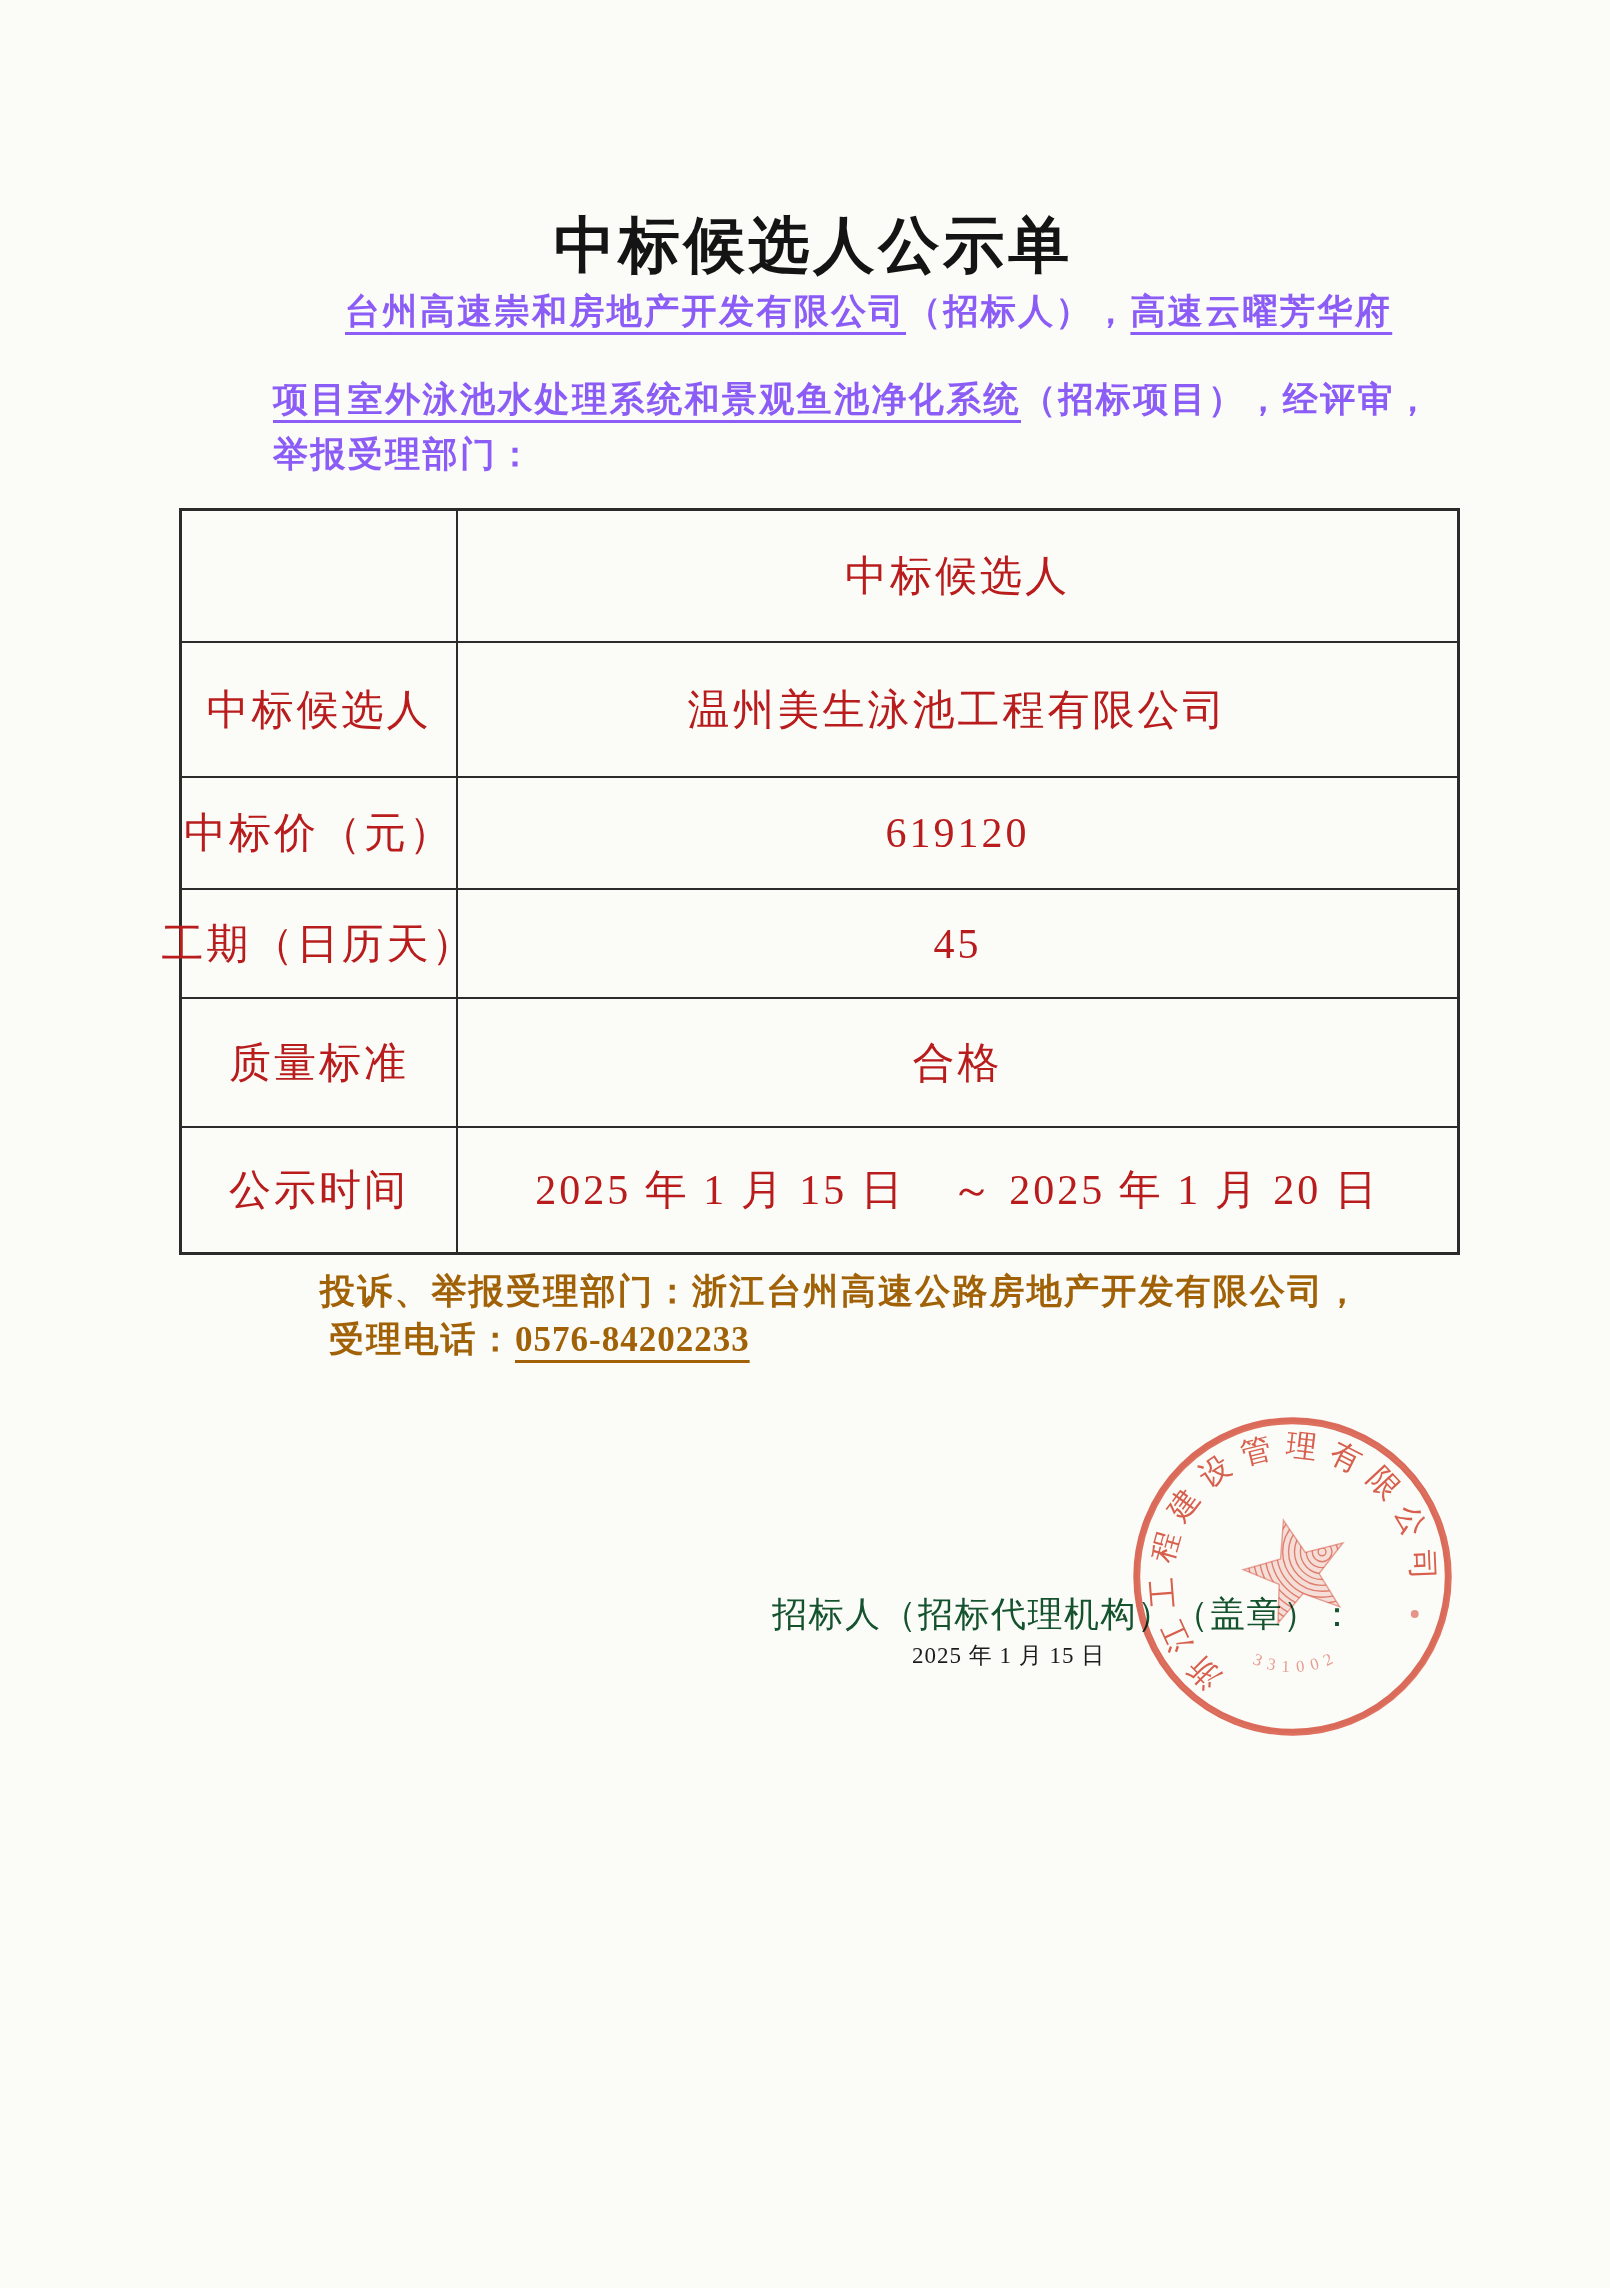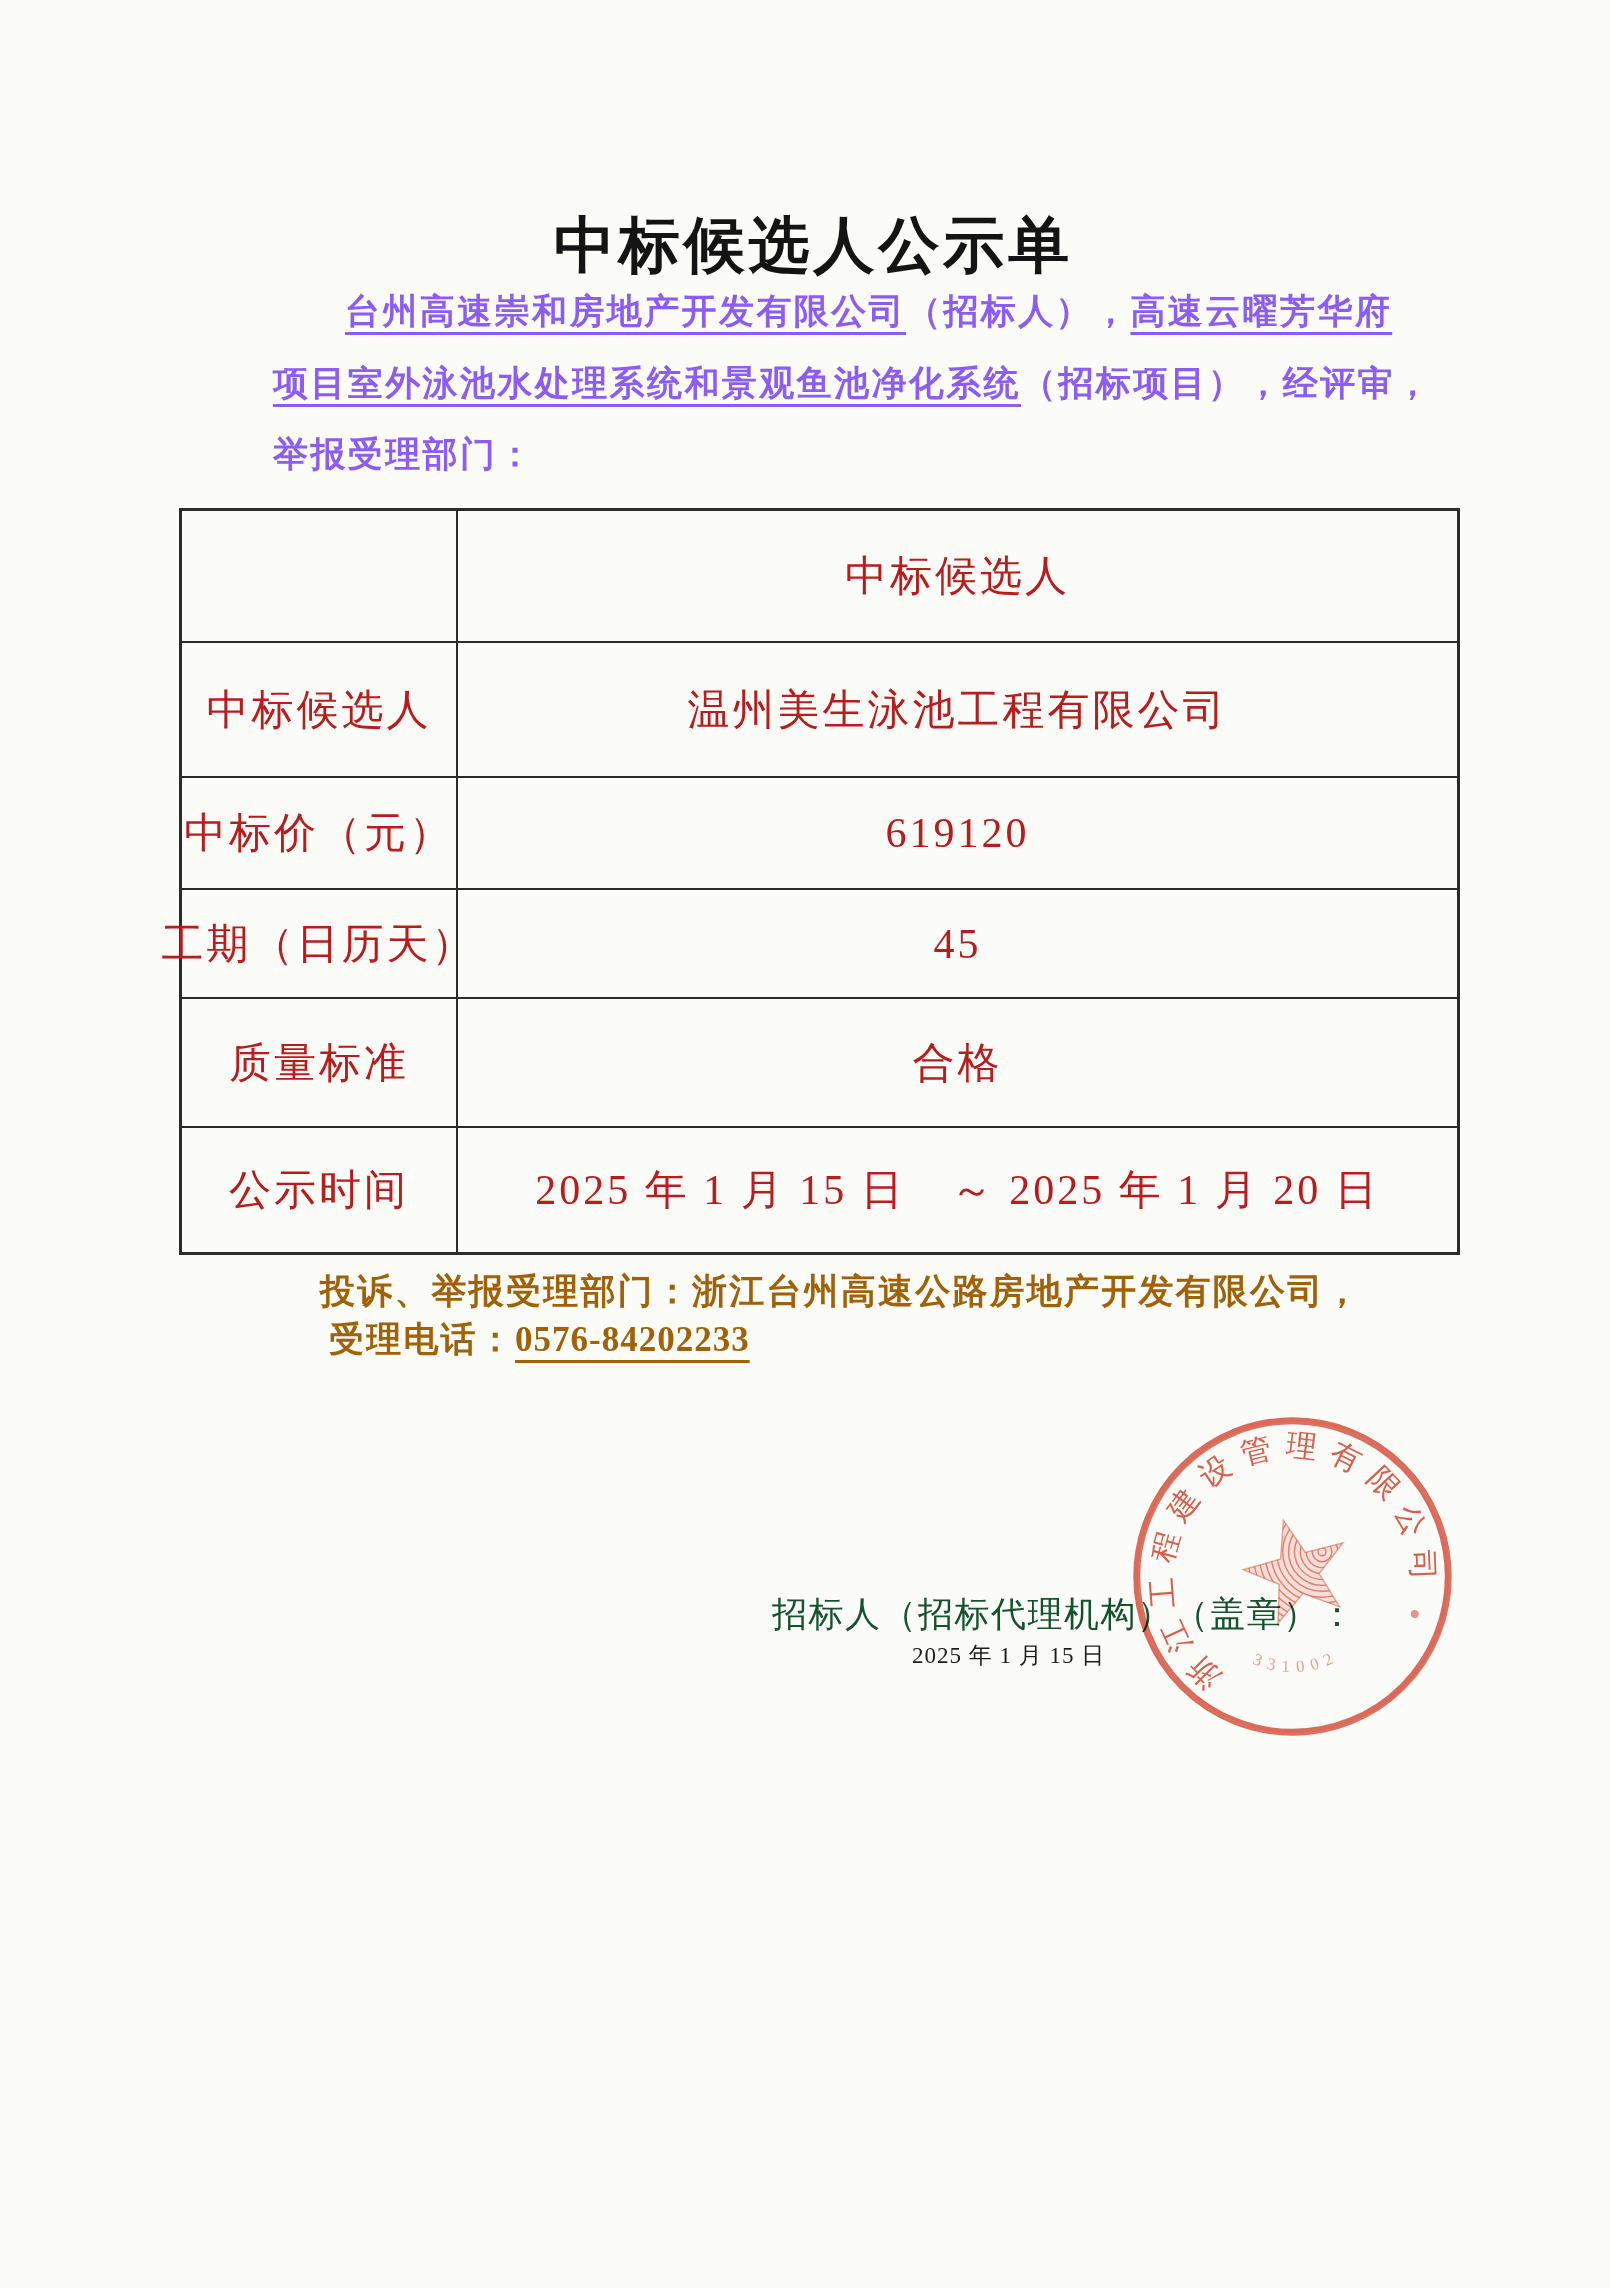--- a/index.html
+++ b/index.html
@@ -30,21 +30,21 @@
   .intro-line {
     position: absolute;
     left: 273px;
     font-size: 35px;
     font-weight: bold;
     letter-spacing: 2.4px;
     white-space: nowrap;
     color: #8b5cf6;
   }
   .intro-line-1 { top: 288px; padding-left: 72px; }
-  .intro-line-2 { top: 360px; }
+  .intro-line-2 { top: 376px; }
   .intro-line-3 { top: 431px; }
   .u {
     text-decoration: underline;
     text-underline-offset: 8.9px;
     text-decoration-thickness: 2.5px;
   }
   
   .notice-table {
     position: absolute;
     left: 179px; top: 508px;

